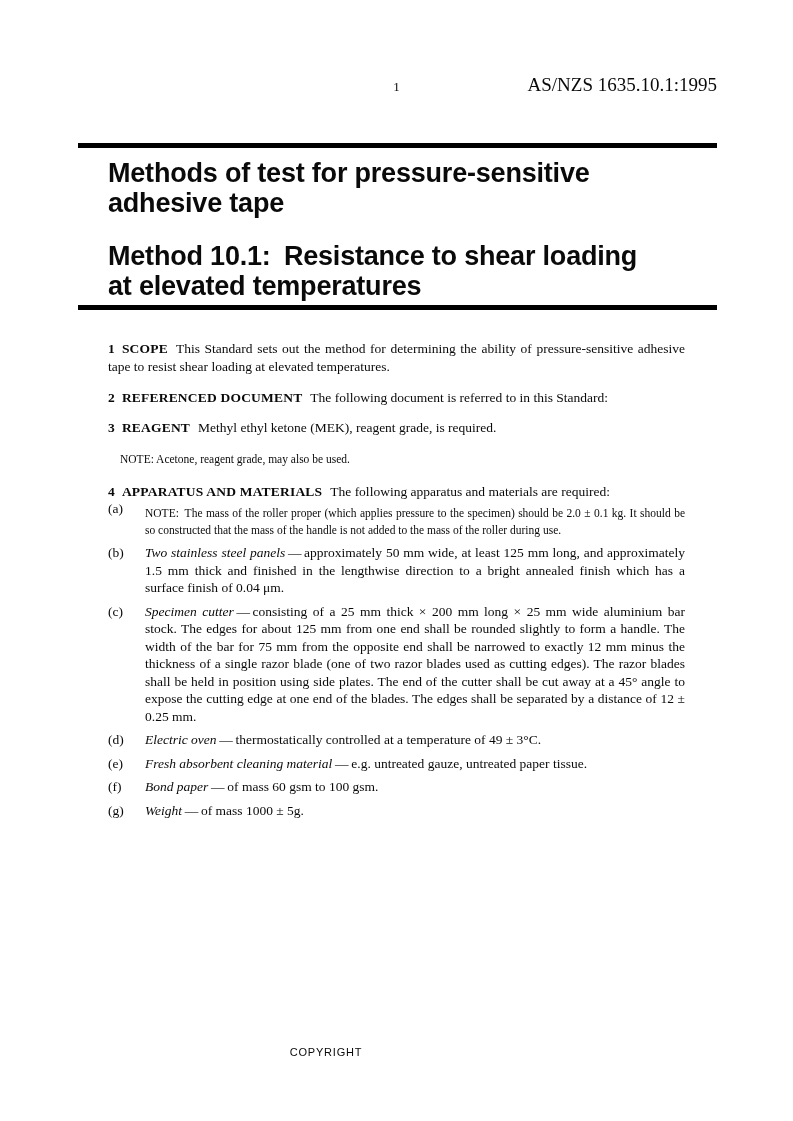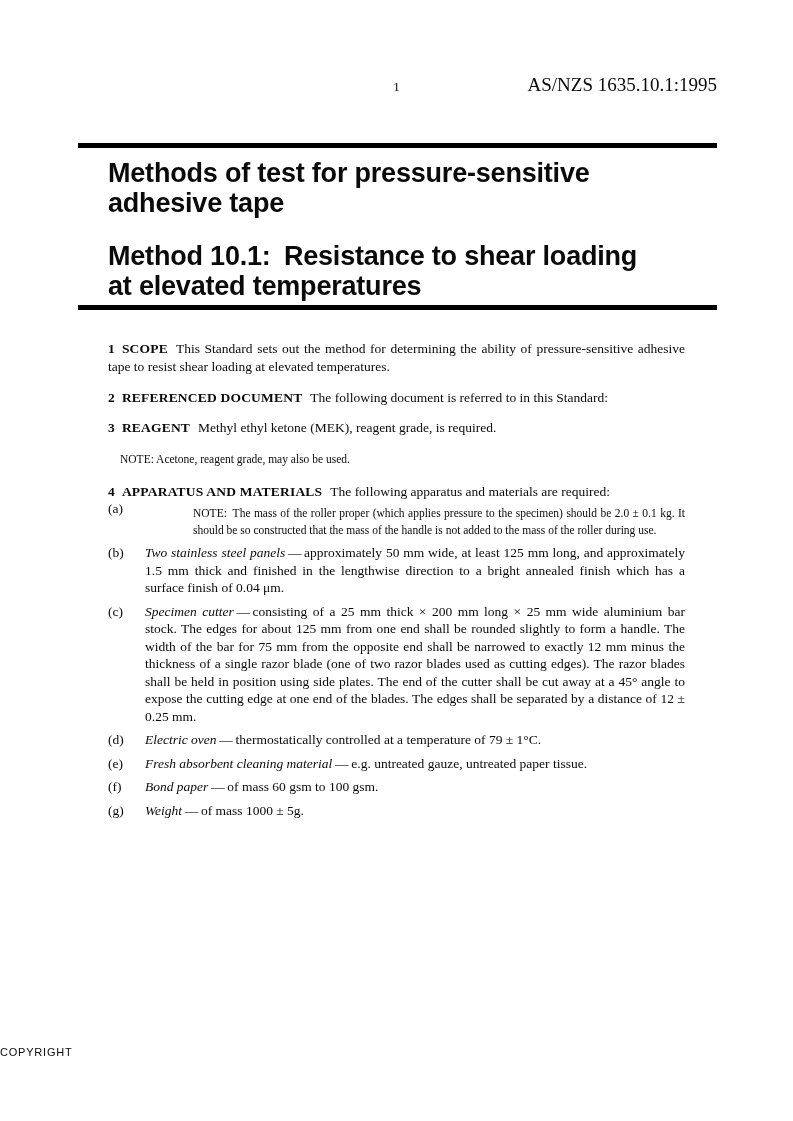--- a/index.html
+++ b/index.html
@@ -56,36 +56,36 @@
   }
   .para { margin: 0; }
   .p-scope     { margin-bottom: 14px; }
   .p-ref       { margin-bottom: 12px; }
   .p-reagent   { margin-bottom: 15px;  }
   .p-apparatus {  }
   .slabel { font-weight: bold; margin-right: 8px; letter-spacing: 0.2px; }
   .reflist { margin-bottom: 19px; text-align: left; line-height: 17.5px; }
   .refrow { display: grid; grid-template-columns: 72px 1fr; }
   .note {
-    font-size: 11.5px; line-height: 16.5px; margin-left: 48px;
+    font-size: 11.5px; line-height: 16.5px;
   }
   .note-plain { margin: 0 0 15px 12px; text-align: left; }
   .item {
     display: grid;
     grid-template-columns: 37px 1fr;
     margin: 0 0 6px 0;
   }
   .ilabel { text-align: left; }
   .ipara { margin: 0; text-align: justify; }
   .term { font-style: italic; }
   .item-note { margin-top: 5px; text-align: justify; }
   .footer {
     position: absolute;
     top: 1046px; left: 0; width: 652px;
-    text-align: left;
+    text-align: center;
     font-family: "Liberation Sans", sans-serif;
     font-size: 11px; letter-spacing: 0.8px;
   }
 </style>
 </head>
 <body>
 
 <div class="page">
 
   <span class="page-num">1</span>
@@ -129,21 +129,21 @@
     <div class="item">
       <span class="ilabel">(c)</span>
       <div class="itext">
         <p class="ipara"><i class="term">Specimen cutter</i><span> — consisting of a 25 mm thick × 200 mm long × 25 mm wide aluminium bar stock. The edges for about 125 mm from one end shall be rounded slightly to form a handle. The width of the bar for 75 mm from the opposite end shall be narrowed to exactly 12 mm minus the thickness of a single razor blade (one of two razor blades used as cutting edges). The razor blades shall be held in position using side plates. The end of the cutter shall be cut away at a 45° angle to expose the cutting edge at one end of the blades. The edges shall be separated by a distance of 12 ± 0.25 mm.</span></p>
       </div>
     </div>
 
     <div class="item">
       <span class="ilabel">(d)</span>
       <div class="itext">
-        <p class="ipara"><i class="term">Electric oven</i><span> — thermostatically controlled at a temperature of 79 ± 1°C.</span></p>
+        <p class="ipara"><i class="term">Electric oven</i><span> — thermostatically controlled at a temperature of 49 ± 3°C.</span></p>
       </div>
     </div>
 
     <div class="item">
       <span class="ilabel">(e)</span>
       <div class="itext">
         <p class="ipara"><i class="term">Fresh absorbent cleaning material</i><span> — e.g. untreated gauze, untreated paper tissue.</span></p>
       </div>
     </div>
 

